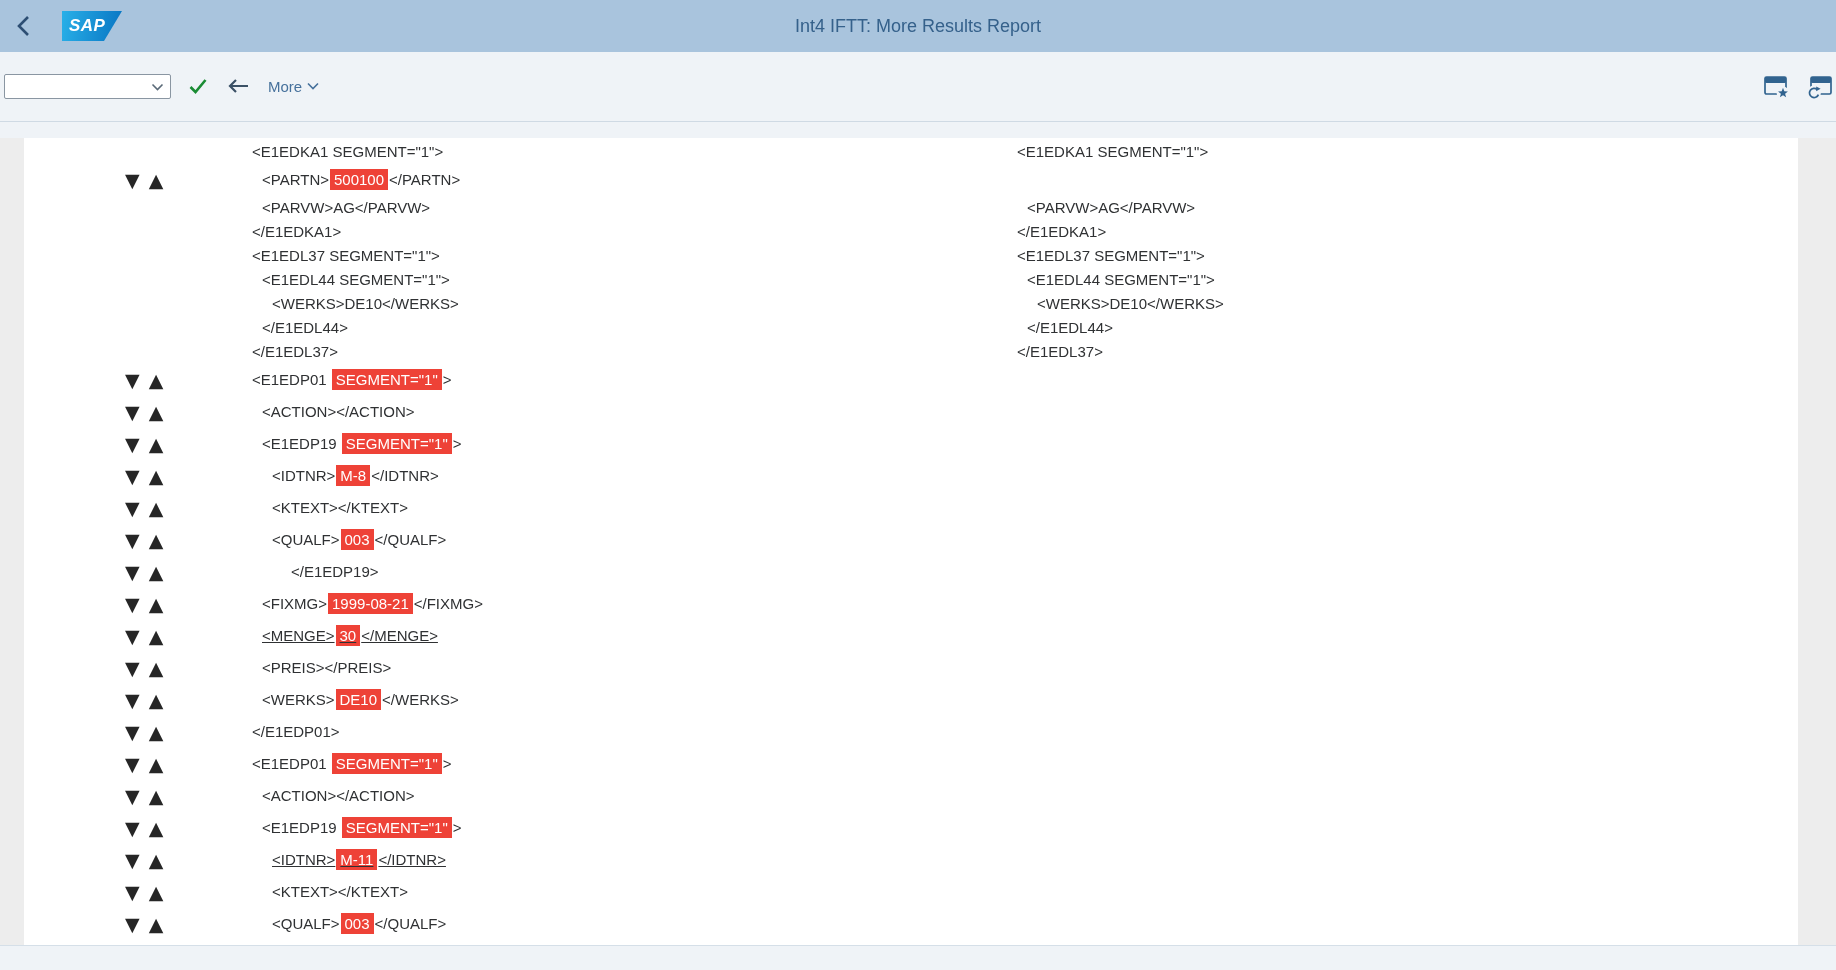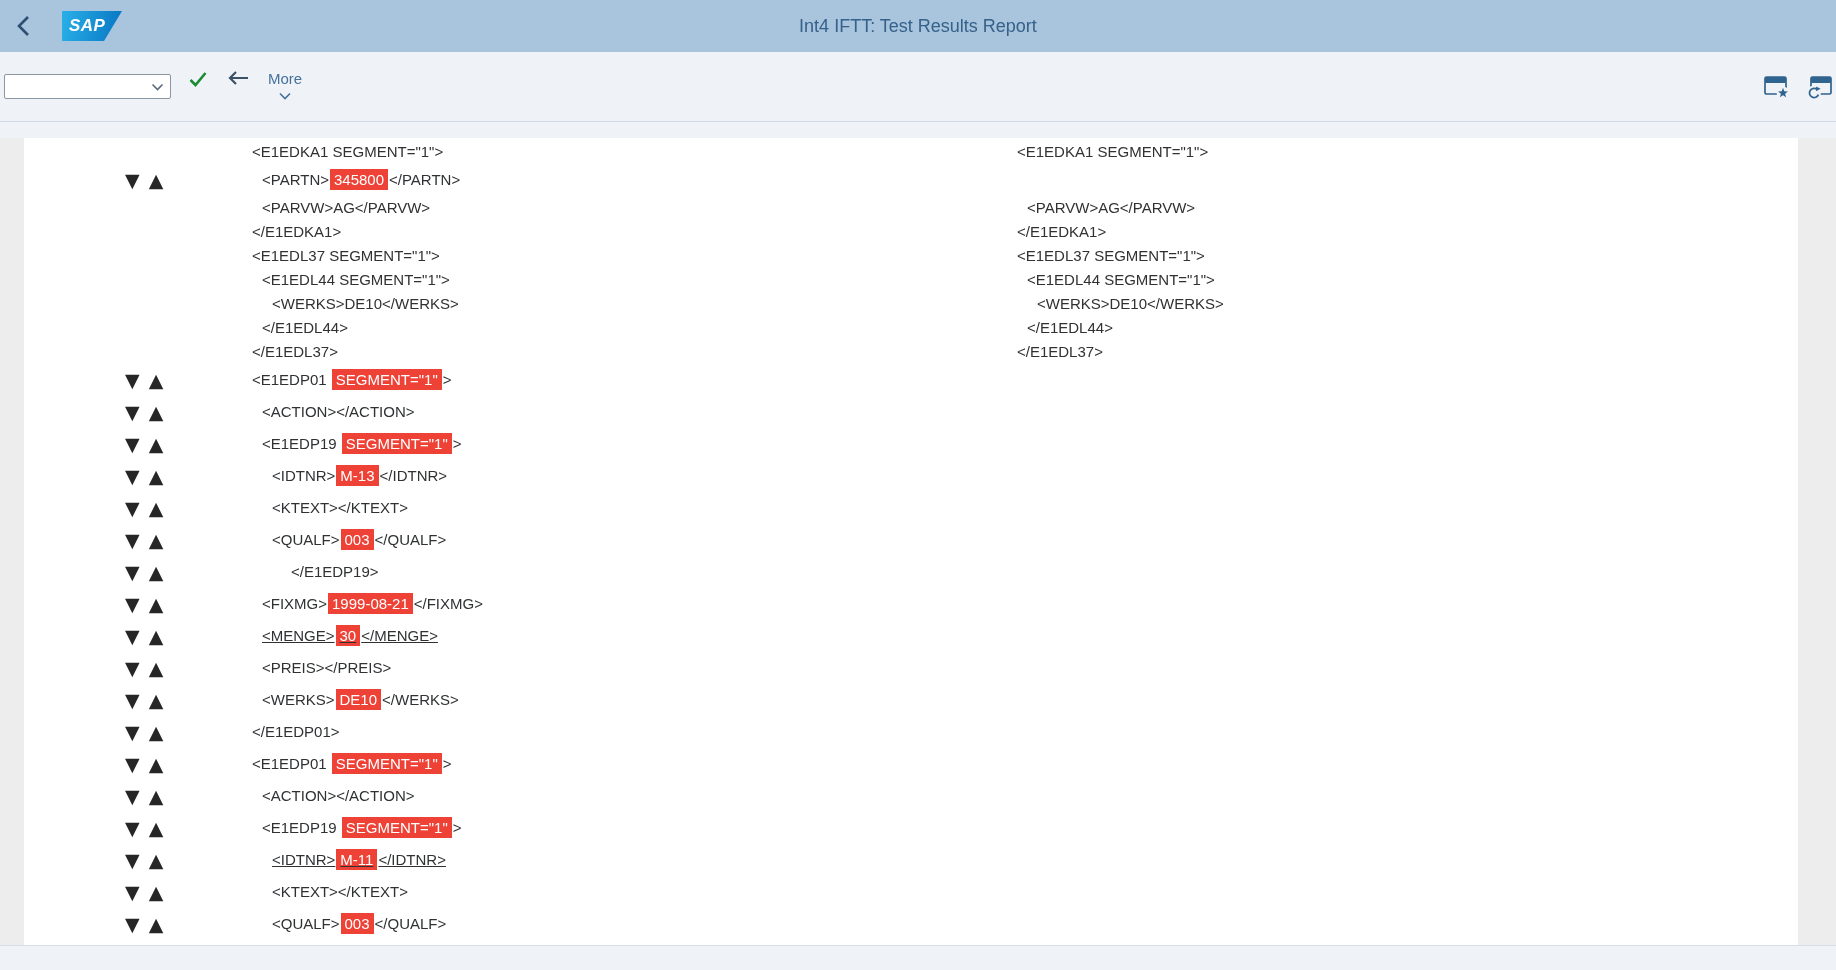--- a/index.html
+++ b/index.html
@@ -21,21 +21,21 @@
 
   
   .toolbar { position:absolute; top:52px; left:0; width:100%; height:70px;
     background:#eff3f7; border-bottom:1px solid #cfdae4; }
   .command-box { position:absolute; left:4px; top:22px; width:167px; height:25px; }
   .command-box input { width:100%; height:100%; border:1px solid #8a96a2;
     border-radius:2px; background:#fff; font-size:14px; padding:0 22px 0 6px;
     outline:none; color:#32363a; }
   .command-box .dd { position:absolute; right:7px; top:9px; }
   .tb-btn { position:absolute; top:18px; height:32px; display:flex;
-    align-items:center; cursor:pointer; background:none; border:none;flex-direction:column; }
+    align-items:center; cursor:pointer; background:none; border:none; }
   .btn-check { left:188px; }
   .btn-back  { left:226px; }
   .btn-more  { left:268px; gap:5px; color:#46719c; font-size:15px; }
   .tb-icon-btn { position:absolute; top:20px; width:28px; height:28px;
     cursor:pointer; background:none; border:none; padding:0; }
   .icon-shortcut { left:1763px; }
   .icon-session  { left:1805px; }
 
   
   .content { position:absolute; top:122px; left:0; right:0; bottom:0;
@@ -60,21 +60,21 @@
 </head>
 <body>
 
 <div class="shell-header">
   <div class="back-btn">
     <svg width="26" height="24" viewBox="0 0 26 24">
       <polyline points="16,3 7,12 16,21" fill="none" stroke="#2d4e73" stroke-width="2.6"></polyline>
     </svg>
   </div>
   <div class="sap-logo">SAP</div>
-  <div class="shell-title">Int4 IFTT: Test Results Report</div>
+  <div class="shell-title">Int4 IFTT: More Results Report</div>
 </div>
 
 <div class="toolbar">
   <div class="command-box">
     <input type="text" value="" style="">
     <svg class="dd" width="13" height="8" viewBox="0 0 13 8">
       <polyline points="1.5,1.5 6.5,6.5 11.5,1.5" fill="none" stroke="#5a6a78" stroke-width="1.6"></polyline>
     </svg>
   </div>
 
@@ -123,21 +123,21 @@
       <div id="xml-rows">
           <div class="xrow">
             <span class="ltext" style="left: 228px;"><span>&lt;E1EDKA1 SEGMENT="1"&gt;</span></span>
             <span class="rtext" style="left: 993px;">&lt;E1EDKA1 SEGMENT="1"&gt;</span>
           </div>
           <div class="xrow tall">
             <span class="tri">
               <span>▼</span>
               <span>▲</span>
             </span>
-            <span class="ltext" style="left: 238px;"><span>&lt;PARTN&gt;</span><span class="hl">345800</span><span>&lt;/PARTN&gt;</span></span>
+            <span class="ltext" style="left: 238px;"><span>&lt;PARTN&gt;</span><span class="hl">500100</span><span>&lt;/PARTN&gt;</span></span>
           </div>
           <div class="xrow">
             <span class="ltext" style="left: 238px;"><span>&lt;PARVW&gt;AG&lt;/PARVW&gt;</span></span>
             <span class="rtext" style="left: 1003px;">&lt;PARVW&gt;AG&lt;/PARVW&gt;</span>
           </div>
           <div class="xrow">
             <span class="ltext" style="left: 228px;"><span>&lt;/E1EDKA1&gt;</span></span>
             <span class="rtext" style="left: 993px;">&lt;/E1EDKA1&gt;</span>
           </div>
           <div class="xrow">
@@ -179,21 +179,21 @@
               <span>▼</span>
               <span>▲</span>
             </span>
             <span class="ltext" style="left: 238px;"><span>&lt;E1EDP19 </span><span class="hl">SEGMENT="1"</span><span>&gt;</span></span>
           </div>
           <div class="xrow tall">
             <span class="tri">
               <span>▼</span>
               <span>▲</span>
             </span>
-            <span class="ltext" style="left: 248px;"><span>&lt;IDTNR&gt;</span><span class="hl">M-13</span><span>&lt;/IDTNR&gt;</span></span>
+            <span class="ltext" style="left: 248px;"><span>&lt;IDTNR&gt;</span><span class="hl">M-8</span><span>&lt;/IDTNR&gt;</span></span>
           </div>
           <div class="xrow tall">
             <span class="tri">
               <span>▼</span>
               <span>▲</span>
             </span>
             <span class="ltext" style="left: 248px;"><span>&lt;KTEXT&gt;&lt;/KTEXT&gt;</span></span>
           </div>
           <div class="xrow tall">
             <span class="tri">

